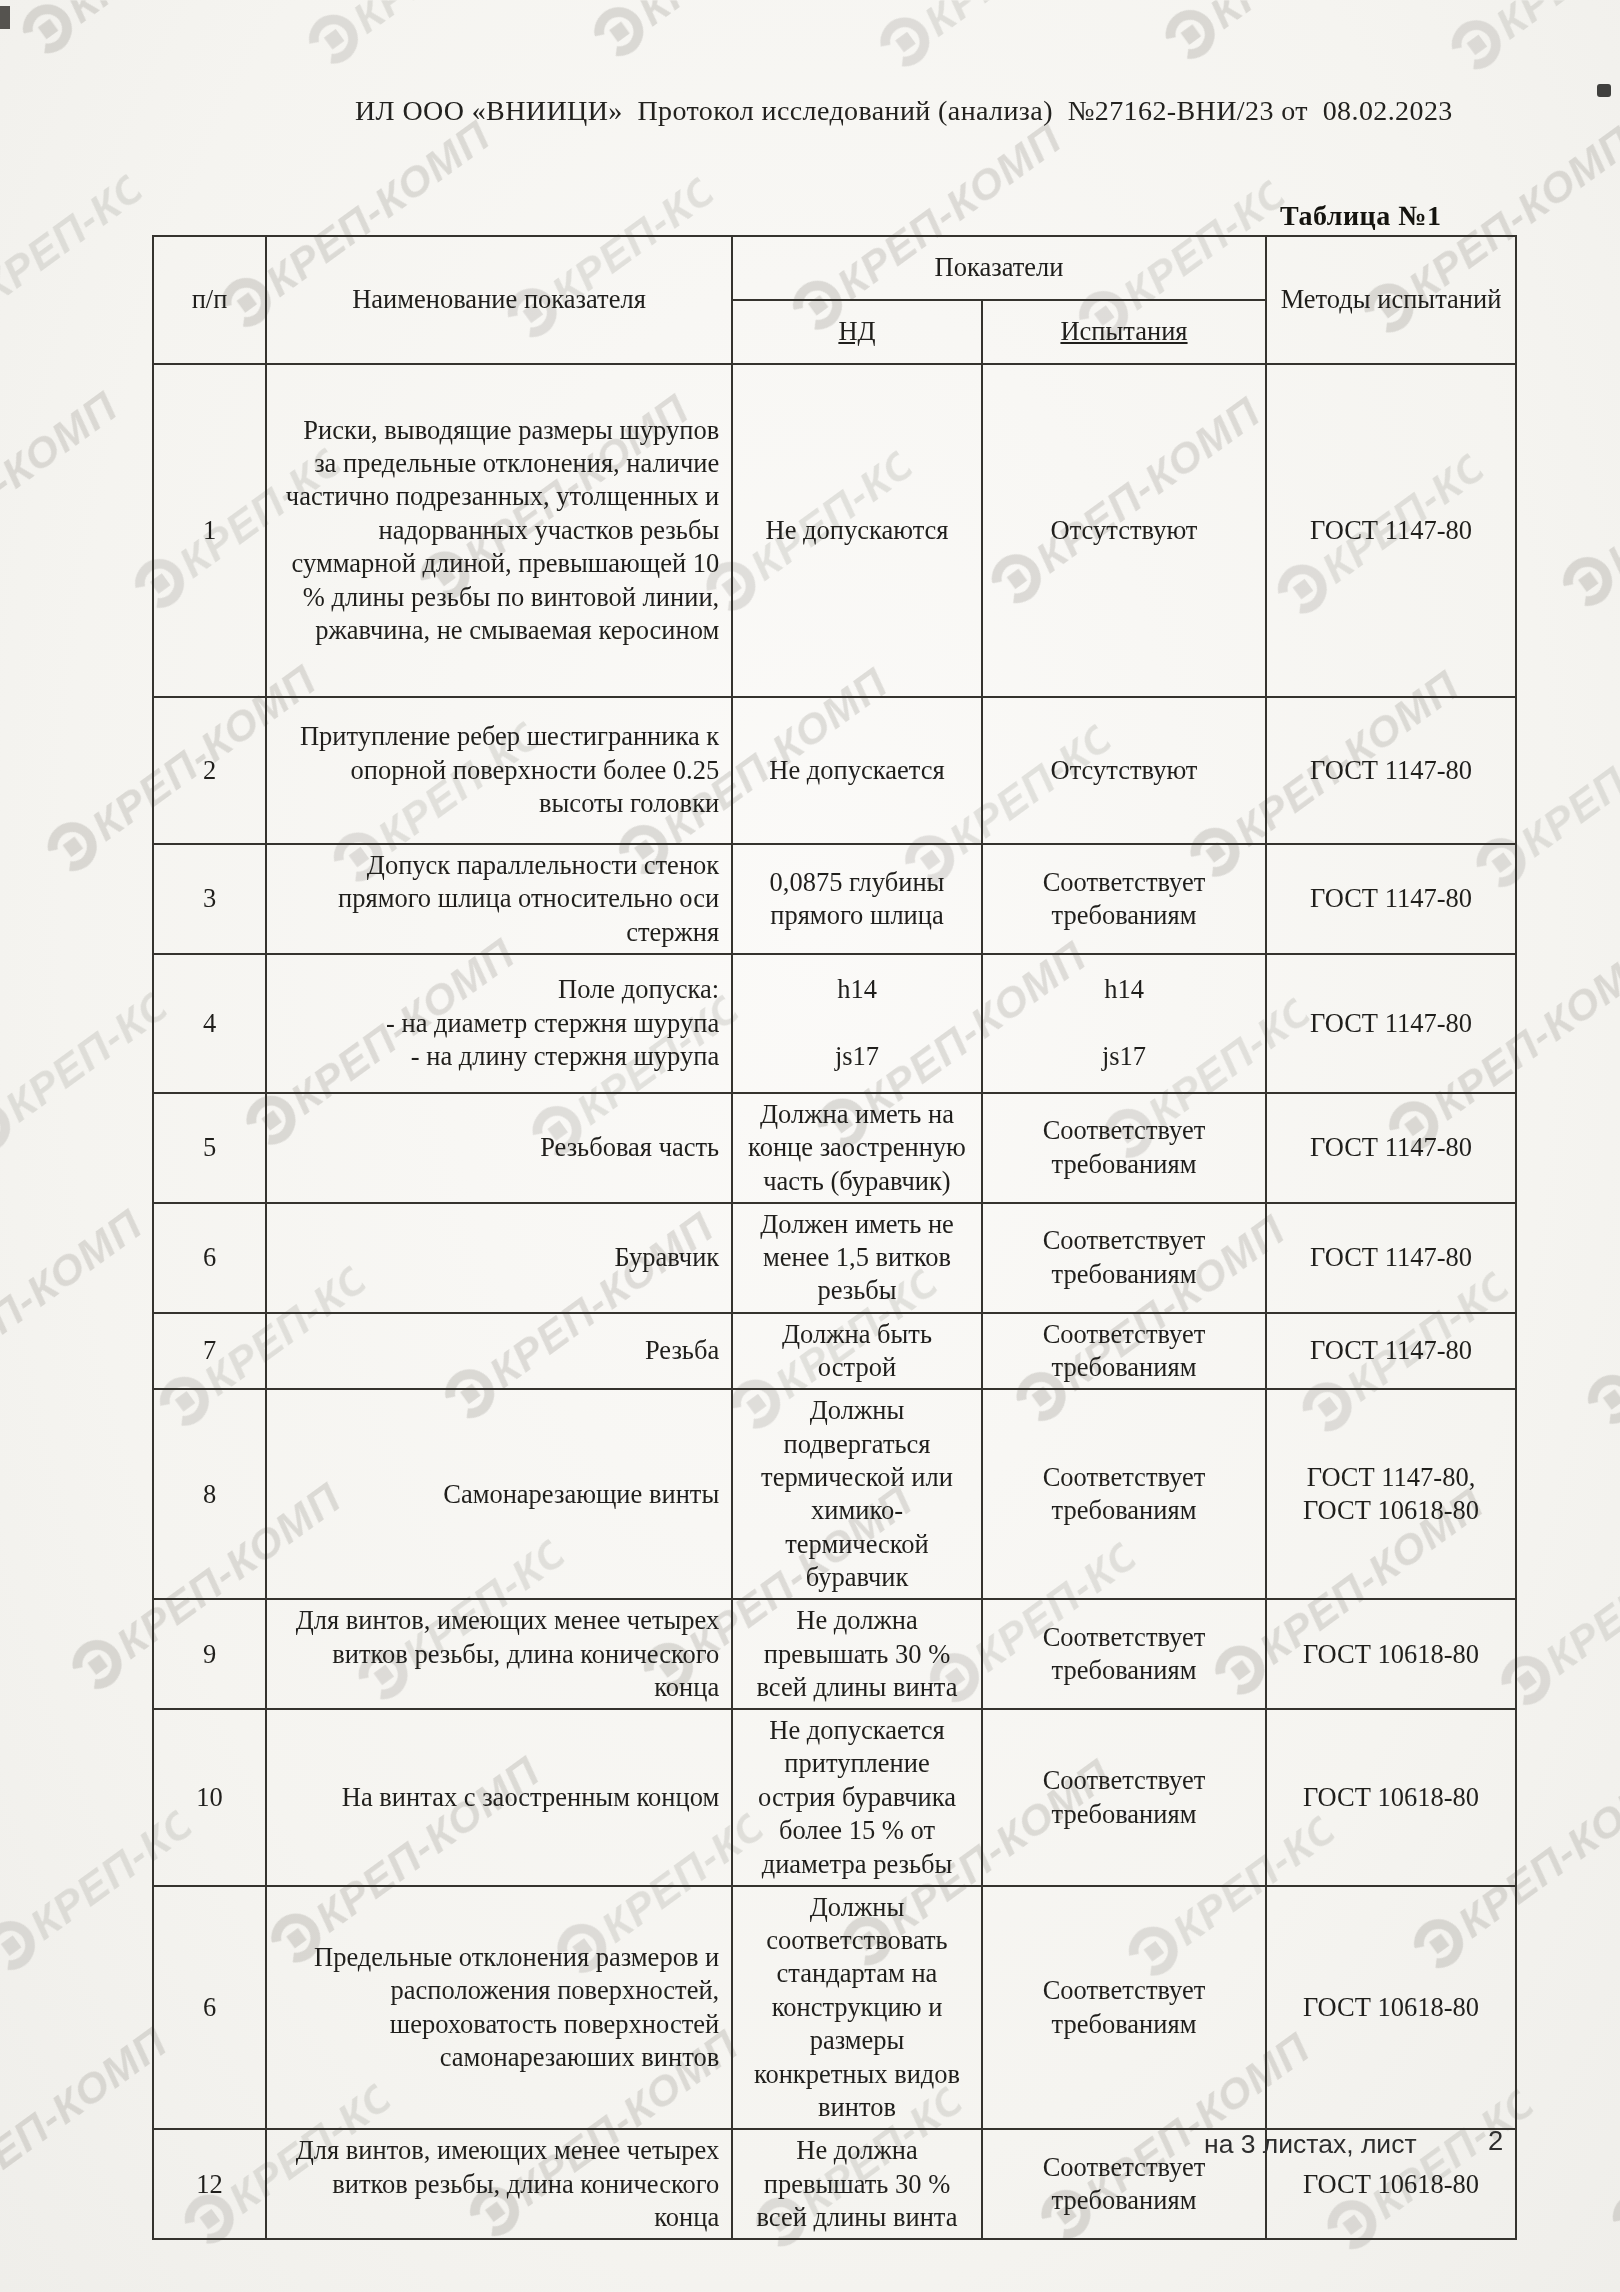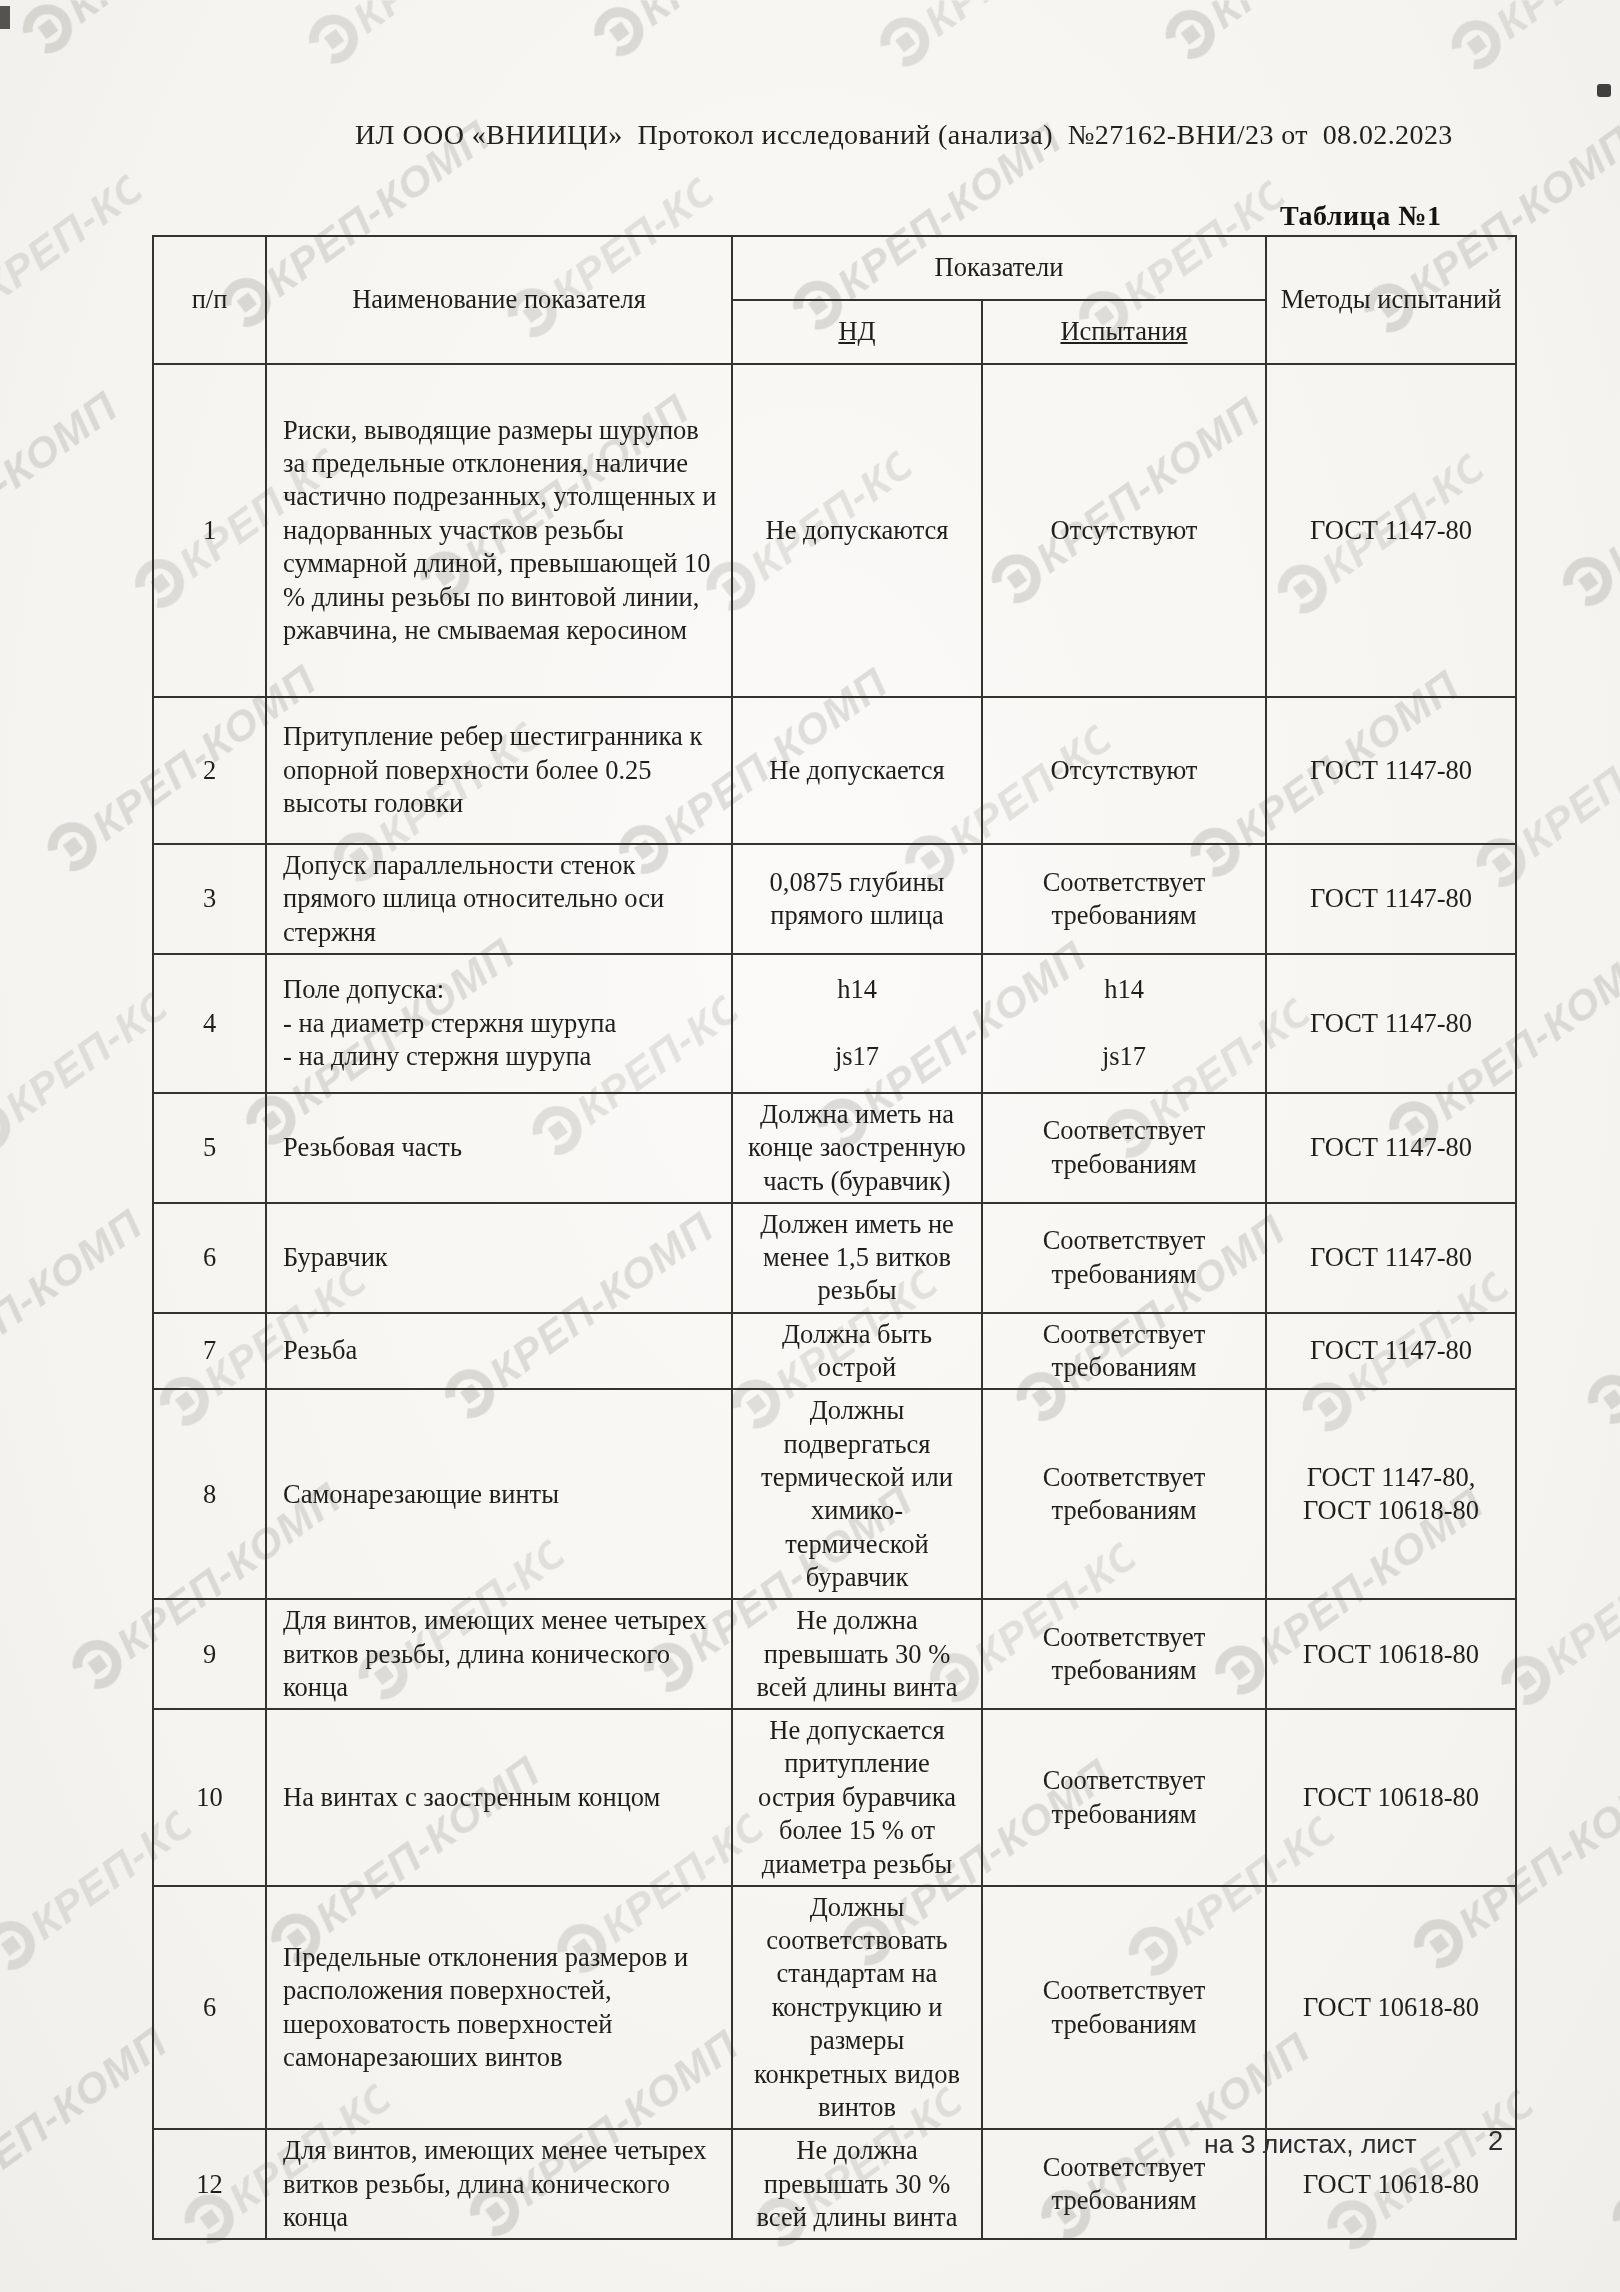--- a/index.html
+++ b/index.html
@@ -8,21 +8,21 @@
     width:1620px;height:2293px;
     background:radial-gradient(ellipse at 50% 40%, #fbfaf8 0%, #f5f4f0 65%, #efeeea 100%);
     font-family:"Liberation Serif", serif;
     color:#1c1b19;
     overflow:hidden;
   }
   .wm-layer{position:absolute;left:0;top:0;z-index:0;}
   .doc-header{
     position:absolute;top:95px;left:355px;
     font-size:28px;letter-spacing:0.4px;white-space:pre;
-    color:#23221f;z-index:2;margin-top:24px;
+    color:#23221f;z-index:2;
   }
   .table-caption{
     position:absolute;top:200px;left:1280px;
     font-weight:bold;font-size:28px;letter-spacing:0.5px;
     color:#15140f;z-index:2;
   }
   table.main-table{
     position:absolute;top:235px;left:152px;width:1362px;
     border-collapse:collapse;table-layout:fixed;
     font-size:26.5px;line-height:1.26;z-index:1;
@@ -31,21 +31,21 @@
   .main-table td,.main-table th{
     border:2.5px solid #35332e;
     padding:3.9px 9.8px;
     vertical-align:middle;
     text-align:center;
     font-weight:normal;
     white-space:pre-line;
     overflow:hidden;
   }
   .main-table{border:2.9px solid #2c2a26;}
-  .main-table td.c-name{text-align:left;padding-left:16px;padding-right:11.8px;border-radius:18px;}
+  .main-table td.c-name{text-align:right;padding-left:16px;padding-right:11.8px;border-radius:18px;}
   .main-table col.w-num{width:113px;}
   .main-table col.w-name{width:466px;}
   .main-table col.w-nd{width:250px;}
   .main-table col.w-tests{width:284px;}
   .main-table col.w-methods{width:250px;}
   .footer-label{
     position:absolute;top:2129px;left:1204px;
     font-family:Liberation Sans, sans-serif;
     font-size:26.5px;color:#2e2e2e;z-index:2;
   }

